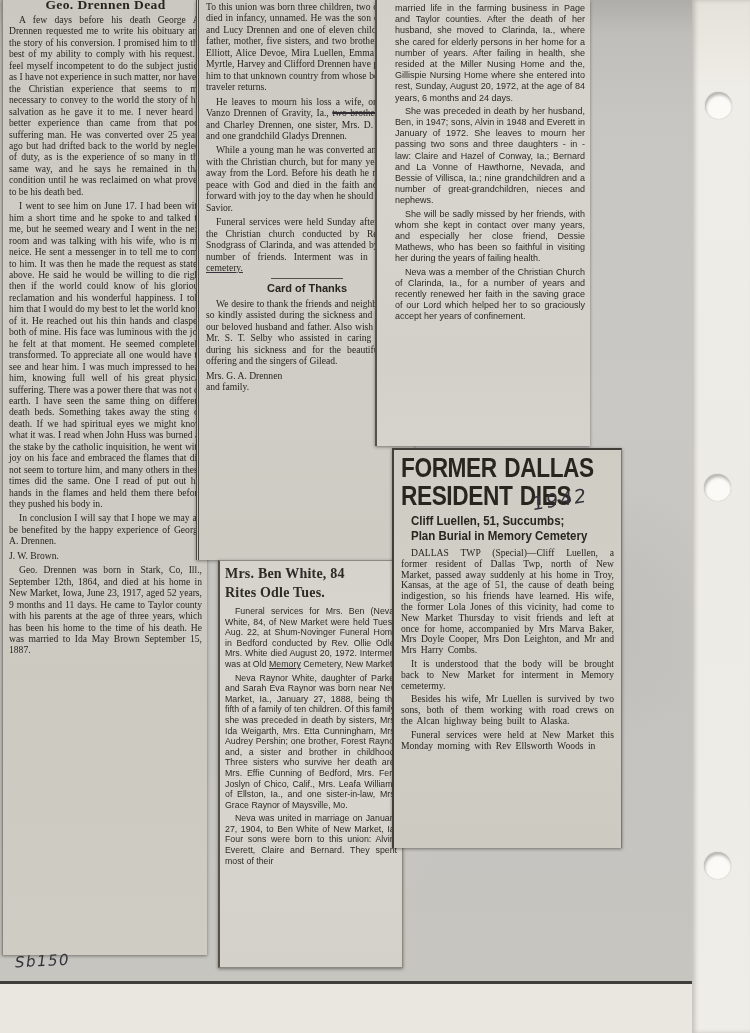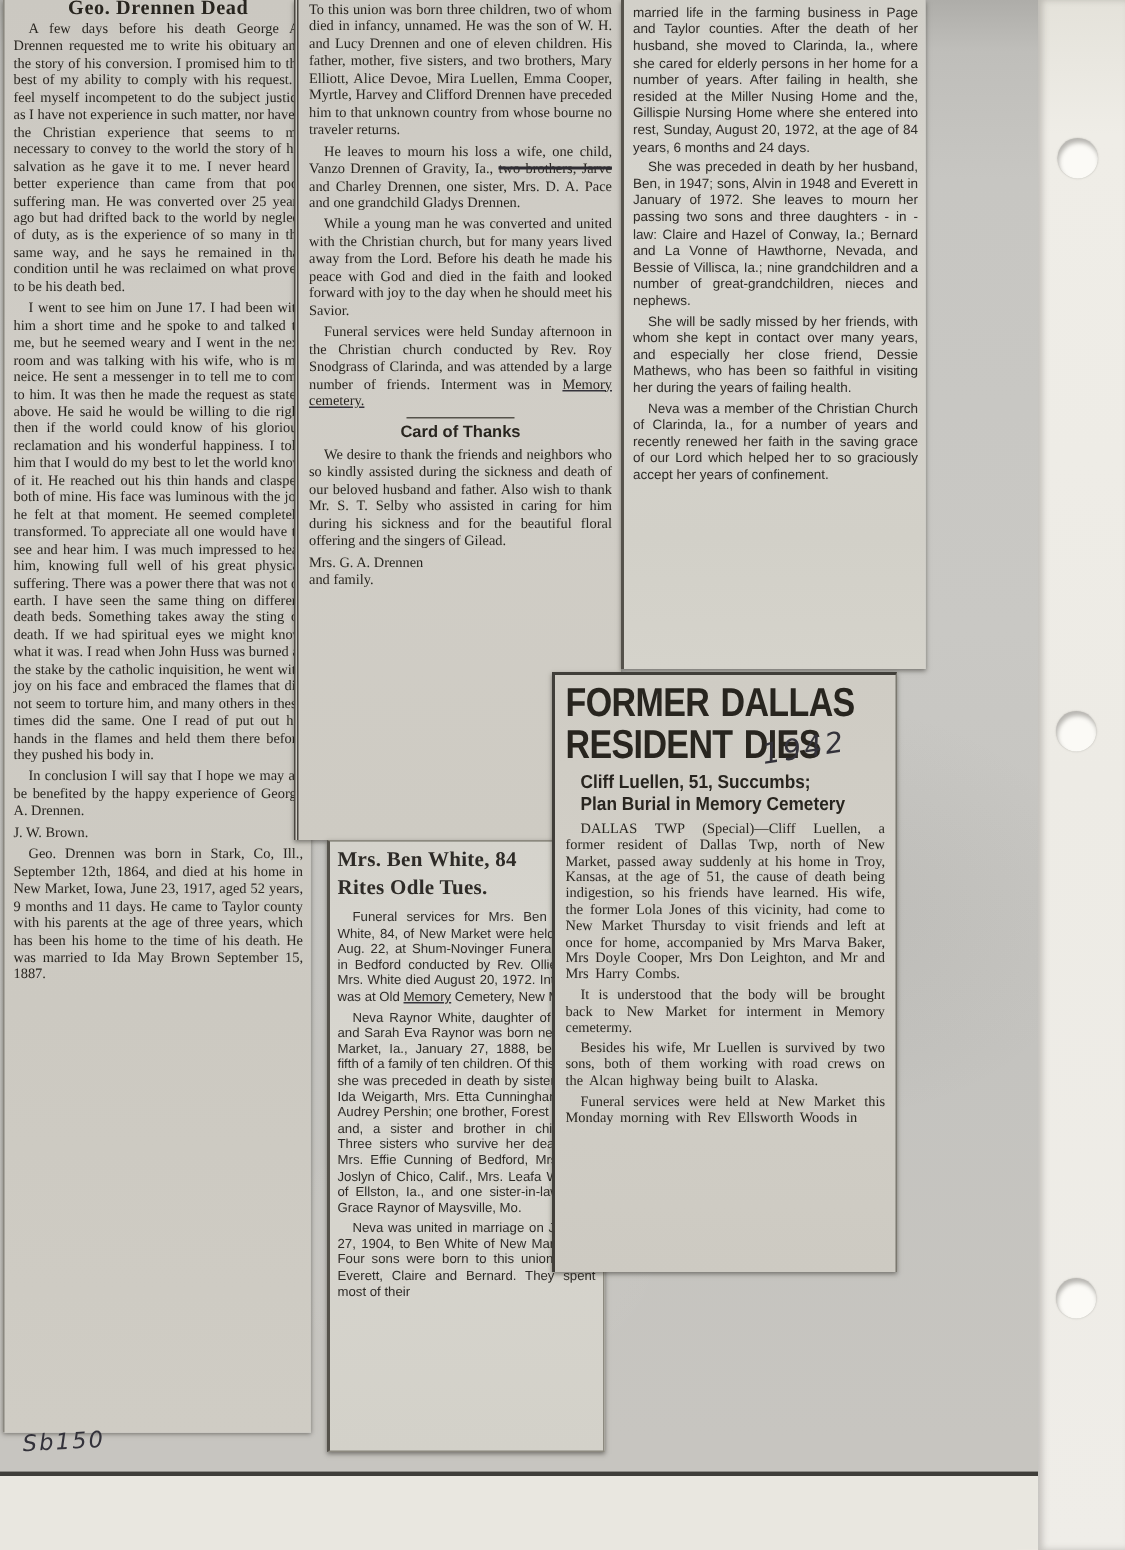--- a/index.html
+++ b/index.html
@@ -54,28 +54,28 @@
   .struck{text-decoration:line-through;text-decoration-thickness:1.5px;text-decoration-color:#2f2d33;}
   .pen-underline{text-decoration:underline;text-decoration-color:#35333b;text-underline-offset:1px;}
 
   .clip-white{left:218px;top:560px;width:172px;height:403px;
     background:linear-gradient(180deg,#d5d3cc,#d8d6cf 40%,#d3d1c9);
     border:1px solid #8c897f;border-left:2px solid #55524b;padding:3px 5px 0 5px;
     font-size:8.8px;line-height:10.6px;}
   .white-title{font-family:"Liberation Serif",serif;font-weight:bold;
     font-size:14px;line-height:19px;margin:0 0 4px 0;letter-spacing:.2px;}
 
-  .clip-white-cont{left:414px;top:0;width:190px;height:443px;
+  .clip-white-cont{left:375px;top:0;width:190px;height:443px;
     background:linear-gradient(180deg,#d2d0c9,#d7d5ce 35%,#d2d0c8 80%,#d5d3cb);
-    border-left:2px solid #55524b;padding:3px 5px 0 6px;
+    border-left:2px solid #55524b;padding:3px 5px 0 18px;
     font-size:9px;line-height:11.2px;}
   .clip-white-cont p{margin-bottom:2px;}
   .clip-white-cont p.noindent{text-indent:0;}
 
-  .clip-dallas{left:368px;top:448px;width:213px;height:394px;
+  .clip-dallas{left:392px;top:448px;width:213px;height:394px;
     background:linear-gradient(180deg,#cfccc4,#d2cfc7 45%,#cdcac2);
     border-left:2px solid #403e39;border-top:2px solid #403e39;border-right:1px solid #7b786f;
     padding:4px 7px 0 7px;font-size:9.6px;line-height:10.8px;word-spacing:2px;}
   .dallas-head{font-family:"Liberation Sans",sans-serif;font-weight:bold;
     font-size:27px;line-height:28px;letter-spacing:-.5px;
     transform:scaleX(.84);transform-origin:left;white-space:nowrap;margin:0;}
   .dallas-sub{font-family:"Liberation Sans",sans-serif;font-weight:bold;
     font-size:12.5px;line-height:14.5px;margin:4px 0 5px 10px;word-spacing:0;
     transform:scaleX(.92);transform-origin:left;white-space:nowrap;}
 

